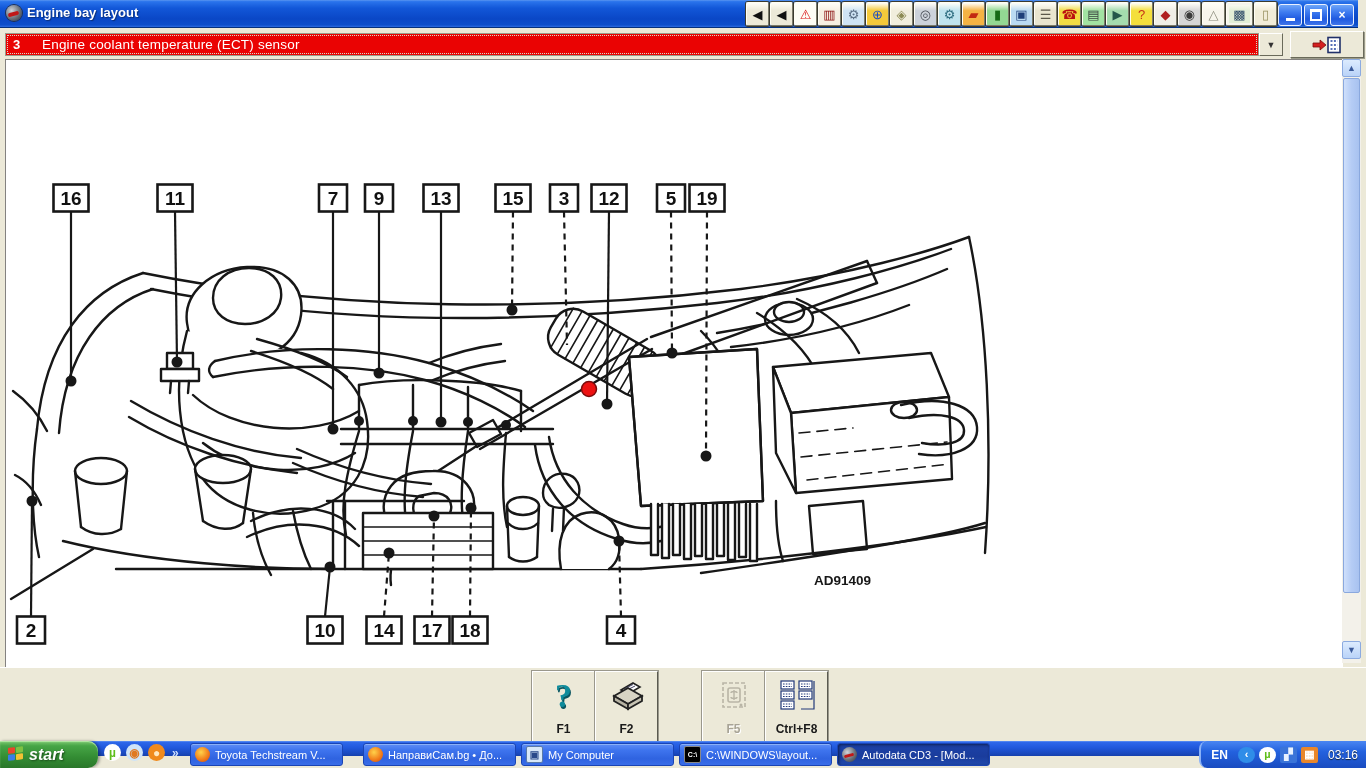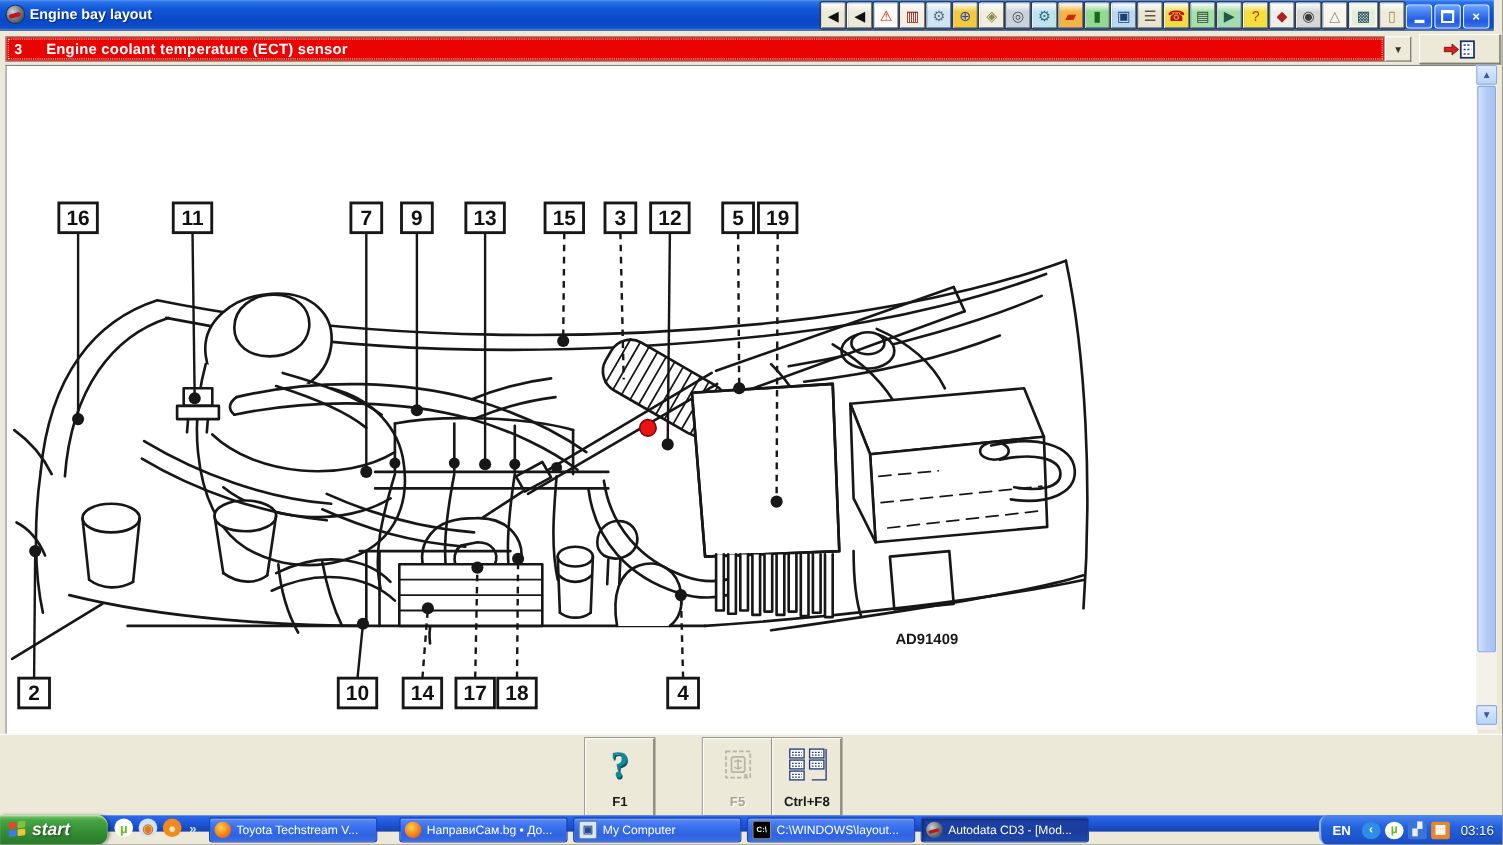--- a/index.html
+++ b/index.html
@@ -23,21 +23,21 @@
   .wc{width:22px;height:20px;border-radius:3px;border:1px solid #e8f0ff;
     background:linear-gradient(180deg,#6ea6f8 0%,#3f7cf0 35%,#1f5ae0 70%,#3f74ea 100%);
     color:#fff;display:flex;align-items:center;justify-content:center;font-size:12px;font-weight:700;cursor:pointer;}
   .wc-min::after{content:"";width:9px;height:3px;background:#fff;margin-top:9px;}
   .wc-restore::after{content:"";width:8px;height:7px;border:2px solid #fff;border-top-width:3px;}
   
   #selector-row{position:absolute;left:0;top:28px;width:1366px;height:31px;background:#ece9d8;}
   #combo{position:absolute;left:5px;top:5px;width:1252px;height:21px;background:#ea0303;
     border:1px solid #9a9a8a;outline:1px dotted #d8d8c8;outline-offset:-3px;cursor:pointer;}
   #combo-index{position:absolute;left:7px;top:3px;color:#fff;font-size:13px;font-weight:700;}
-  #combo-label{position:absolute;left:36px;top:3px;color:#fff;font-size:13.5px;font-weight:700;letter-spacing:.2px;}
+  #combo-label{position:absolute;left:36px;top:3px;color:#fff;font-size:13.5px;font-weight:400;letter-spacing:.2px;}
   #combo-arrow{position:absolute;left:1259px;top:5px;width:22px;height:21px;background:#ece9d8;
     border:1px solid;border-color:#fff #6a6a5a #6a6a5a #fff;display:flex;align-items:center;justify-content:center;
     font-size:9px;color:#333;cursor:pointer;}
   #jump-btn{position:absolute;left:1290px;top:3px;width:72px;height:25px;background:#ece9d8;
     border:1px solid;border-color:#fff #6a6a5a #6a6a5a #fff;box-shadow:1px 1px 0 #9a9a8a;
     display:flex;align-items:center;justify-content:center;cursor:pointer;}
   
   #content{position:absolute;left:5px;top:59px;width:1336px;height:608px;background:#fff;
     border:1px solid;border-color:#848280 #fff #fff #848280;}
   #diagram-svg{position:absolute;left:0;top:0;width:1336px;height:608px;}
@@ -436,20 +436,33 @@
   </div>
 
   <div id="fnbar">
     <div id="fnbar-inner">
       <div class="fbtn">
         <div class="ficon">
             <span class="qmark">?</span>
           </div>
         <div class="fkey">F1</div>
       </div>
+      <div class="fbtn">
+        <div class="ficon">
+          <svg width="36" height="32" viewBox="0 0 36 32">
+            <polygon points="12,10 24,3 31,7 19,14" fill="#fff" stroke="#222" stroke-width="1.6"></polygon>
+            <line x1="16" y1="8.5" x2="24" y2="4.5" stroke="#446" stroke-width="1"></line>
+            <line x1="18" y1="10" x2="26" y2="6" stroke="#446" stroke-width="1"></line>
+            <polygon points="5,16 19,8 33,16 19,24" fill="#d8d4c4" stroke="#222" stroke-width="1.8"></polygon>
+            <polygon points="5,16 19,24 19,29 5,21" fill="#b8b4a4" stroke="#222" stroke-width="1.8"></polygon>
+            <polygon points="33,16 19,24 19,29 33,21" fill="#c8c4b4" stroke="#222" stroke-width="1.8"></polygon>
+          </svg>
+        </div>
+        <div class="fkey">F2</div>
+      </div>
       <div class="fbtn disabled">
         <div class="ficon">
           <svg width="30" height="32" viewBox="0 0 30 32">
             <rect x="4" y="3" width="22" height="24" fill="none" stroke="#b9b5a6" stroke-width="1.6" stroke-dasharray="4 2"></rect>
             <rect x="9" y="8" width="12" height="14" rx="2" fill="none" stroke="#b9b5a6" stroke-width="1.6"></rect>
             <path d="M15,10 L15,20 M12,13 C12,11 18,11 18,13 M12,17 C12,19 18,19 18,17" stroke="#b9b5a6" stroke-width="1.4" fill="none"></path>
             <circle cx="22" cy="25" r="1.5" fill="#b9b5a6"></circle>
           </svg>
         </div>
         <div class="fkey">F5</div>

